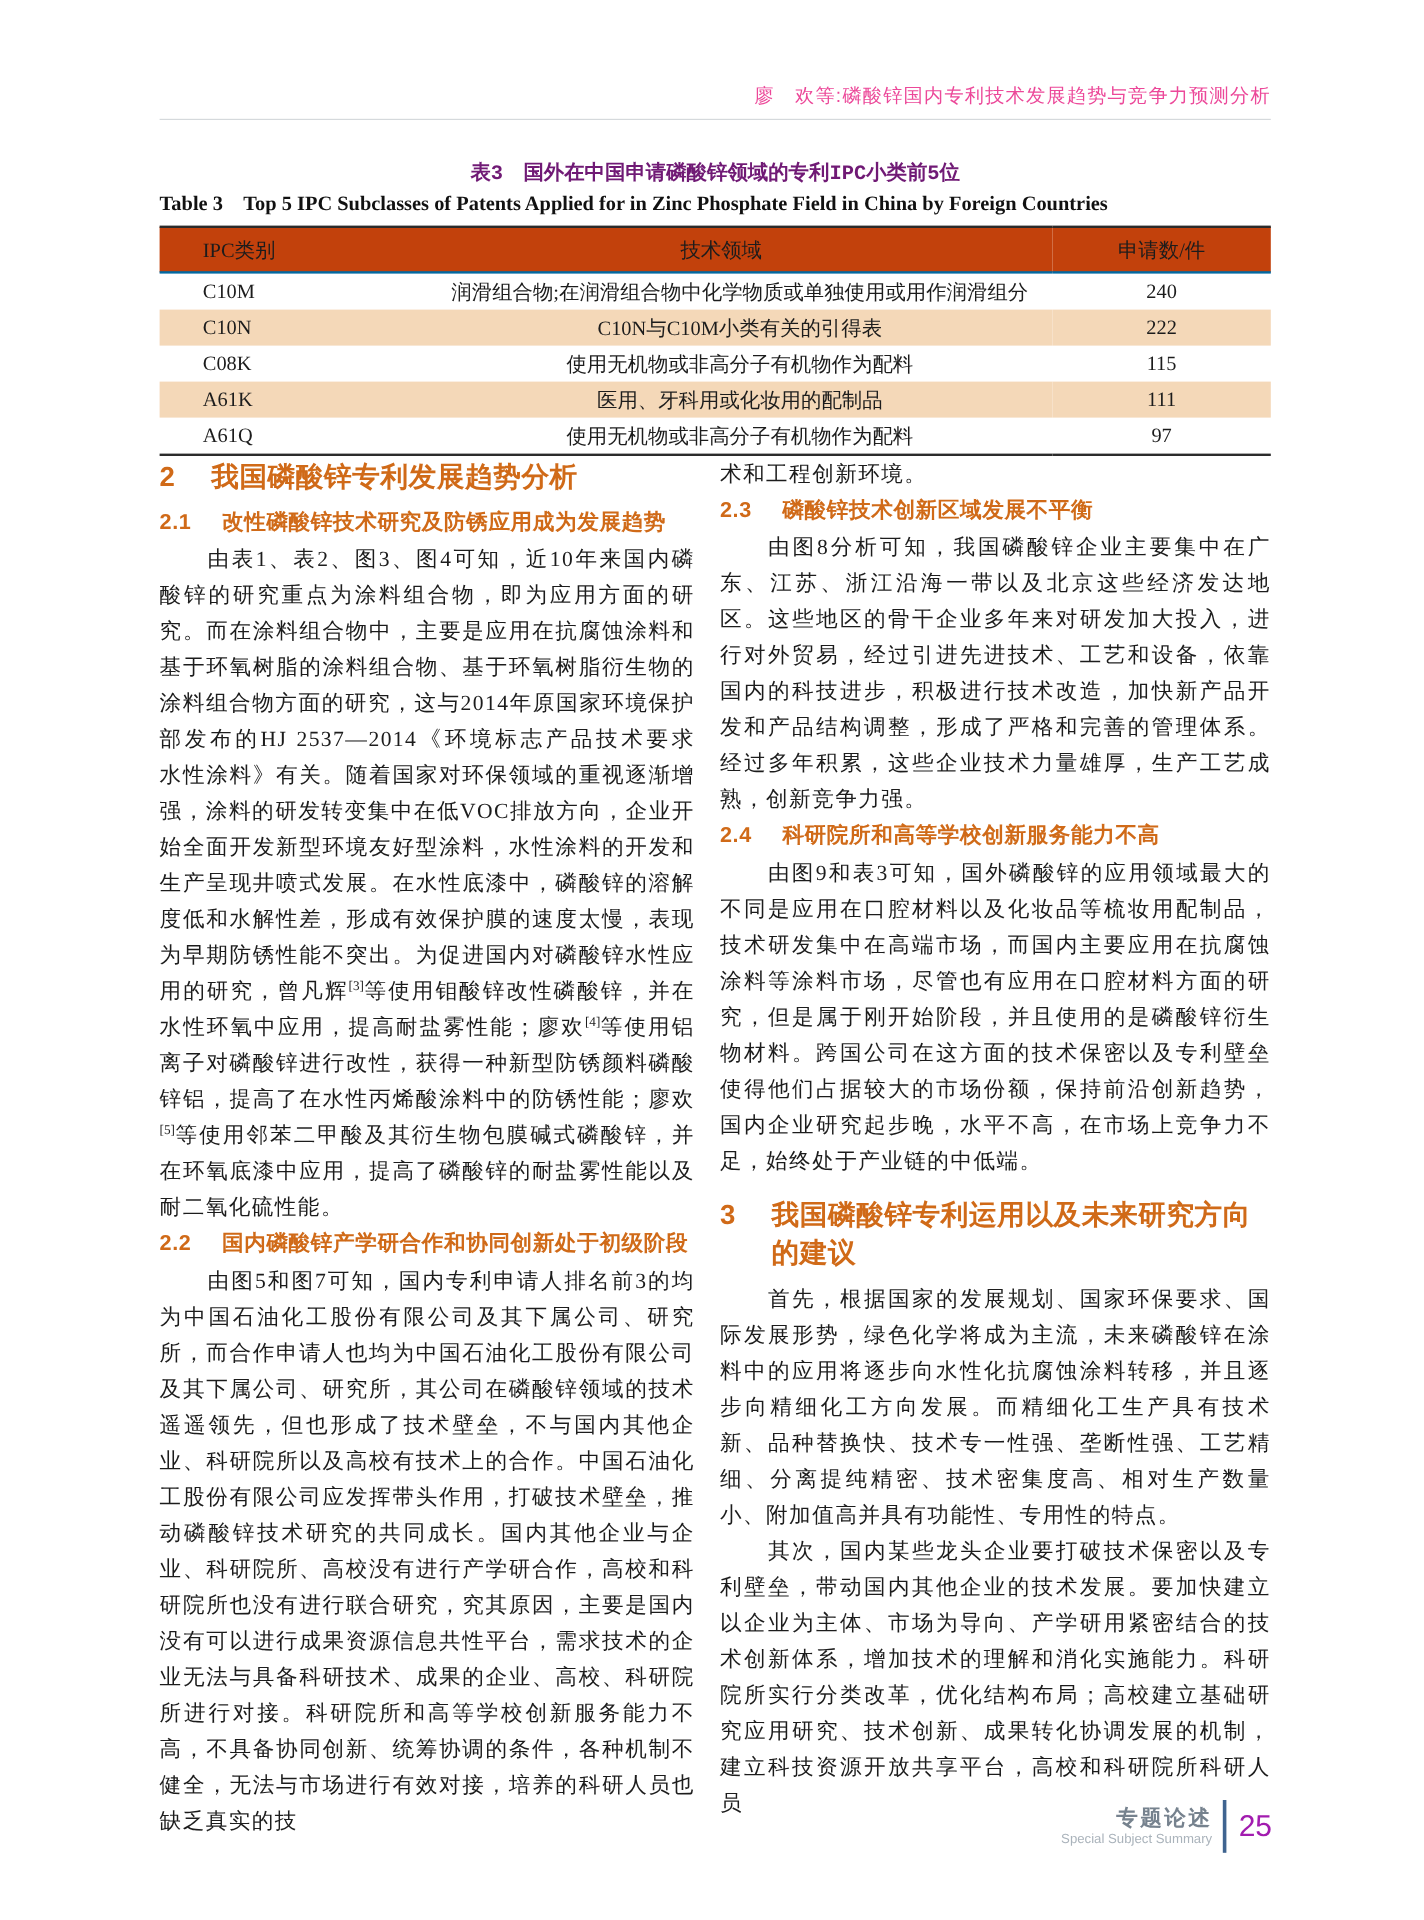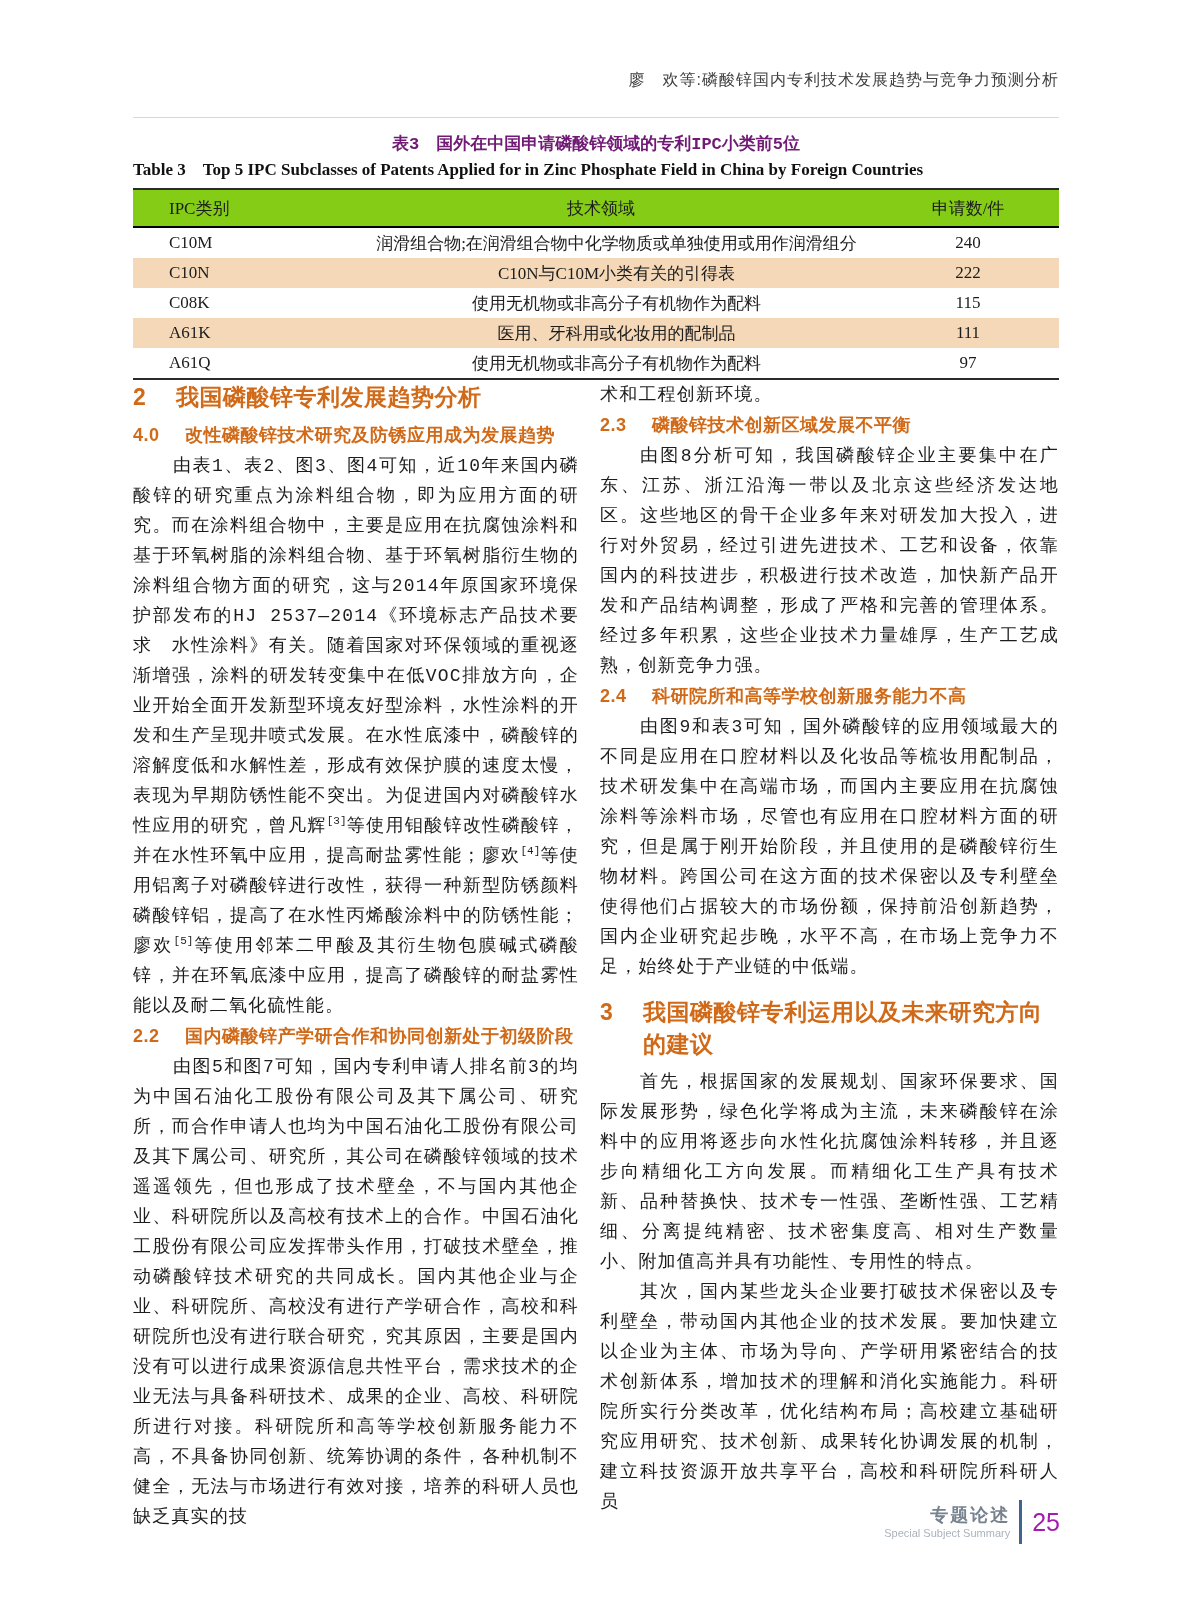--- a/index.html
+++ b/index.html
@@ -1,47 +1,47 @@
 <!DOCTYPE html>
 <html><head>
 <meta charset="utf-8">
 <style>
   html,body{margin:0;padding:0;background:#ffffff;}
   .page{position:relative;width:1187px;height:1600px;background:#ffffff;overflow:hidden;
         font-family:"Liberation Serif","DejaVu Serif",serif;color:#1c1c1c;}
 
   
   .running-head{position:absolute;top:70px;left:133px;width:926px;text-align:right;
-    font-family:"Liberation Sans","DejaVu Sans",sans-serif;font-size:16px;color:#404040;
-    letter-spacing:1px;padding-bottom:26px;border-bottom:1px solid #d5d9dc;}
+    font-family:"Liberation Sans","DejaVu Sans",sans-serif;font-size:16px;color:#ec4899;
+    letter-spacing:1px;padding-bottom:8px;border-bottom:1px solid #d5d9dc;}
 
   
   .caption-zh{position:absolute;top:132px;left:133px;width:926px;text-align:center;
     font-family:Liberation Mono, monospace;font-weight:bold;font-size:17px;color:#701a75;}
   .caption-en{position:absolute;top:158px;left:133px;width:926px;
     font-family:"Liberation Serif","DejaVu Serif",serif;font-weight:bold;font-size:17px;color:#111;}
 
   
   .ipc-table{position:absolute;top:188px;left:133px;width:926px;border-collapse:collapse;
     font-size:17px;border-top:2px solid #2b2b2b;border-bottom:2px solid #2b2b2b;}
-  .ipc-table thead tr{background:#84cc16;border-bottom:2px solid #000000;}
+  .ipc-table thead tr{background:#c2410c;border-bottom:2px solid #0369a1;}
   .ipc-table th{font-weight:normal;height:32px;padding:2px 6px;}
   .ipc-table td{height:28px;padding:1px 6px;}
   .ipc-table th.c0,.ipc-table td.c0{text-align:left;padding-left:36px;width:150px;}
   .ipc-table th.c1{text-align:center;}
   .ipc-table td.c1{text-align:center;padding-left:37px;}
   .ipc-table th.c2,.ipc-table td.c2{text-align:center;width:170px;}
   .ipc-table tbody tr.stripe{background:#f4d8b8;}
 
   
   .columns{position:absolute;top:380px;left:133px;width:926px;display:flex;gap:21px;}
   .col{font-size:18px;line-height:30px;letter-spacing:1.2px;text-align:justify;}
   .col-left{width:446px;}
   .col-right{width:459px;}
-  .col p{margin:0;text-indent:40px;font-family:Liberation Mono, monospace;}
+  .col p{margin:0;text-indent:40px;}
   .col p.p-cont{text-indent:0;}
   sup{font-size:11px;line-height:0;letter-spacing:0;}
 
   .hd{display:flex;text-align:left;color:#d06a18;letter-spacing:0.5px;
       font-family:"Liberation Sans","DejaVu Sans",sans-serif;font-weight:bold;}
   .hd .hnum{flex:0 0 auto;}
   .h2{font-size:23px;line-height:32px;margin:1px 0 7px;}
   .h2 .hnum{flex-basis:43px;}
   .h3{font-size:18px;line-height:30px;margin:0 0 1px;}
   .h3 .hnum{flex-basis:52px;}
@@ -105,21 +105,21 @@
       </tbody>
   </table>
 
   <div class="columns">
     <div class="col col-left">
         <div class="hd h2">
           <span class="hnum">2</span>
           <span class="htext">我国磷酸锌专利发展趋势分析</span>
         </div>
         <div class="hd h3">
-          <span class="hnum">4.0</span>
+          <span class="hnum">2.1</span>
           <span class="htext">改性磷酸锌技术研究及防锈应用成为发展趋势</span>
         </div>
         <p class="p">由表1、表2、图3、图4可知，近10年来国内磷酸锌的研究重点为涂料组合物，即为应用方面的研究。而在涂料组合物中，主要是应用在抗腐蚀涂料和基于环氧树脂的涂料组合物、基于环氧树脂衍生物的涂料组合物方面的研究，这与2014年原国家环境保护部发布的HJ 2537—2014《环境标志产品技术要求　水性涂料》有关。随着国家对环保领域的重视逐渐增强，涂料的研发转变集中在低VOC排放方向，企业开始全面开发新型环境友好型涂料，水性涂料的开发和生产呈现井喷式发展。在水性底漆中，磷酸锌的溶解度低和水解性差，形成有效保护膜的速度太慢，表现为早期防锈性能不突出。为促进国内对磷酸锌水性应用的研究，曾凡辉<sup>[3]</sup>等使用钼酸锌改性磷酸锌，并在水性环氧中应用，提高耐盐雾性能；廖欢<sup>[4]</sup>等使用铝离子对磷酸锌进行改性，获得一种新型防锈颜料磷酸锌铝，提高了在水性丙烯酸涂料中的防锈性能；廖欢<sup>[5]</sup>等使用邻苯二甲酸及其衍生物包膜碱式磷酸锌，并在环氧底漆中应用，提高了磷酸锌的耐盐雾性能以及耐二氧化硫性能。</p>
         <div class="hd h3">
           <span class="hnum">2.2</span>
           <span class="htext">国内磷酸锌产学研合作和协同创新处于初级阶段</span>
         </div>
         <p class="p">由图5和图7可知，国内专利申请人排名前3的均为中国石油化工股份有限公司及其下属公司、研究所，而合作申请人也均为中国石油化工股份有限公司及其下属公司、研究所，其公司在磷酸锌领域的技术遥遥领先，但也形成了技术壁垒，不与国内其他企业、科研院所以及高校有技术上的合作。中国石油化工股份有限公司应发挥带头作用，打破技术壁垒，推动磷酸锌技术研究的共同成长。国内其他企业与企业、科研院所、高校没有进行产学研合作，高校和科研院所也没有进行联合研究，究其原因，主要是国内没有可以进行成果资源信息共性平台，需求技术的企业无法与具备科研技术、成果的企业、高校、科研院所进行对接。科研院所和高等学校创新服务能力不高，不具备协同创新、统筹协调的条件，各种机制不健全，无法与市场进行有效对接，培养的科研人员也缺乏真实的技</p>
       </div>
     <div class="col col-right">

